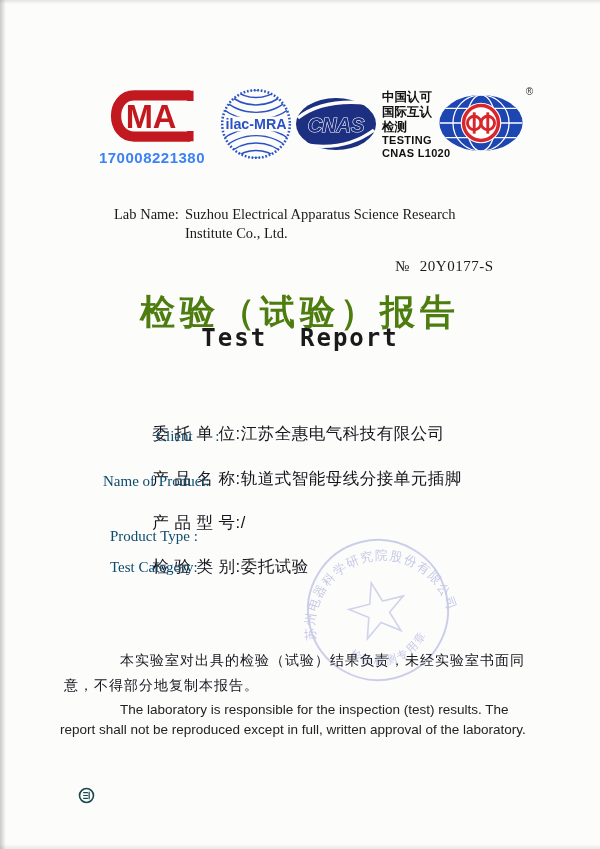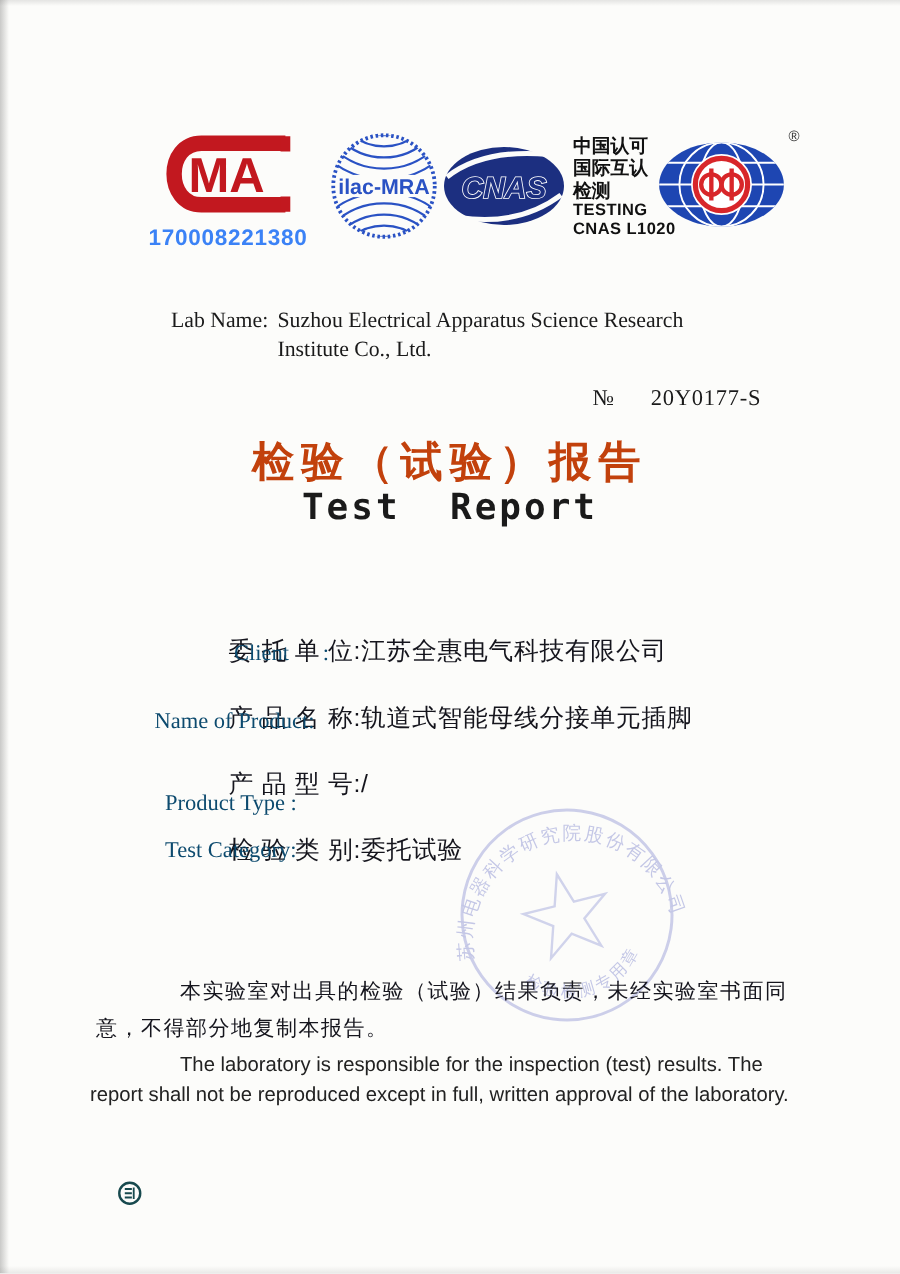--- a/index.html
+++ b/index.html
@@ -29,24 +29,24 @@
   .globe-reg{position:absolute;right:-4px;top:-7px;font-size:10px;color:#333;}
 
   
   .lab-line1{left:87px;top:180px;font-size:17px;font-weight:bold;letter-spacing:.5px;}
   .lab-line1 .v{margin-left:2px;}
   .lab-en1{left:114px;top:206px;font-size:14.5px;font-family:"Liberation Serif",serif;}
   .lab-en-val{left:185px;top:206px;font-size:14.5px;font-family:"Liberation Serif",serif;}
   .lab-en2{left:185px;top:225px;font-size:14.5px;font-family:"Liberation Serif",serif;}
 
   .report-no{left:395px;top:258px;font-size:15px;font-family:"Liberation Serif",serif;letter-spacing:.5px;}
-  .report-no .val{margin-left:24px;}
+  .report-no .val{margin-left:10px;}
 
   .title-cn{left:0;top:289px;width:600px;text-align:center;
-    font-size:28px;font-weight:bold;letter-spacing:5px;color:#c2410c;}
+    font-size:35px;font-weight:bold;letter-spacing:5px;color:#4d7c0f;}
   .title-en{left:0;top:324px;width:600px;text-align:center;
     font-size:24px;font-weight:bold;font-family:"DejaVu Sans Mono",monospace;letter-spacing:2px;}
 
   
   .frow-cn{font-size:16.5px;letter-spacing:.5px;color:#15151d;}
   .frow-cn .fv{margin-left:0;}
   .frow-en{font-size:15px;font-family:"Liberation Serif",serif;color:#0c4a6e;}
   .f1c{left:132px;top:404px;} .f1e{left:156px;top:428px;}
   .f2c{left:132px;top:449px;} .f2e{left:103px;top:473px;}
   .f3c{left:132px;top:493px;} .f3e{left:110px;top:528px;}

